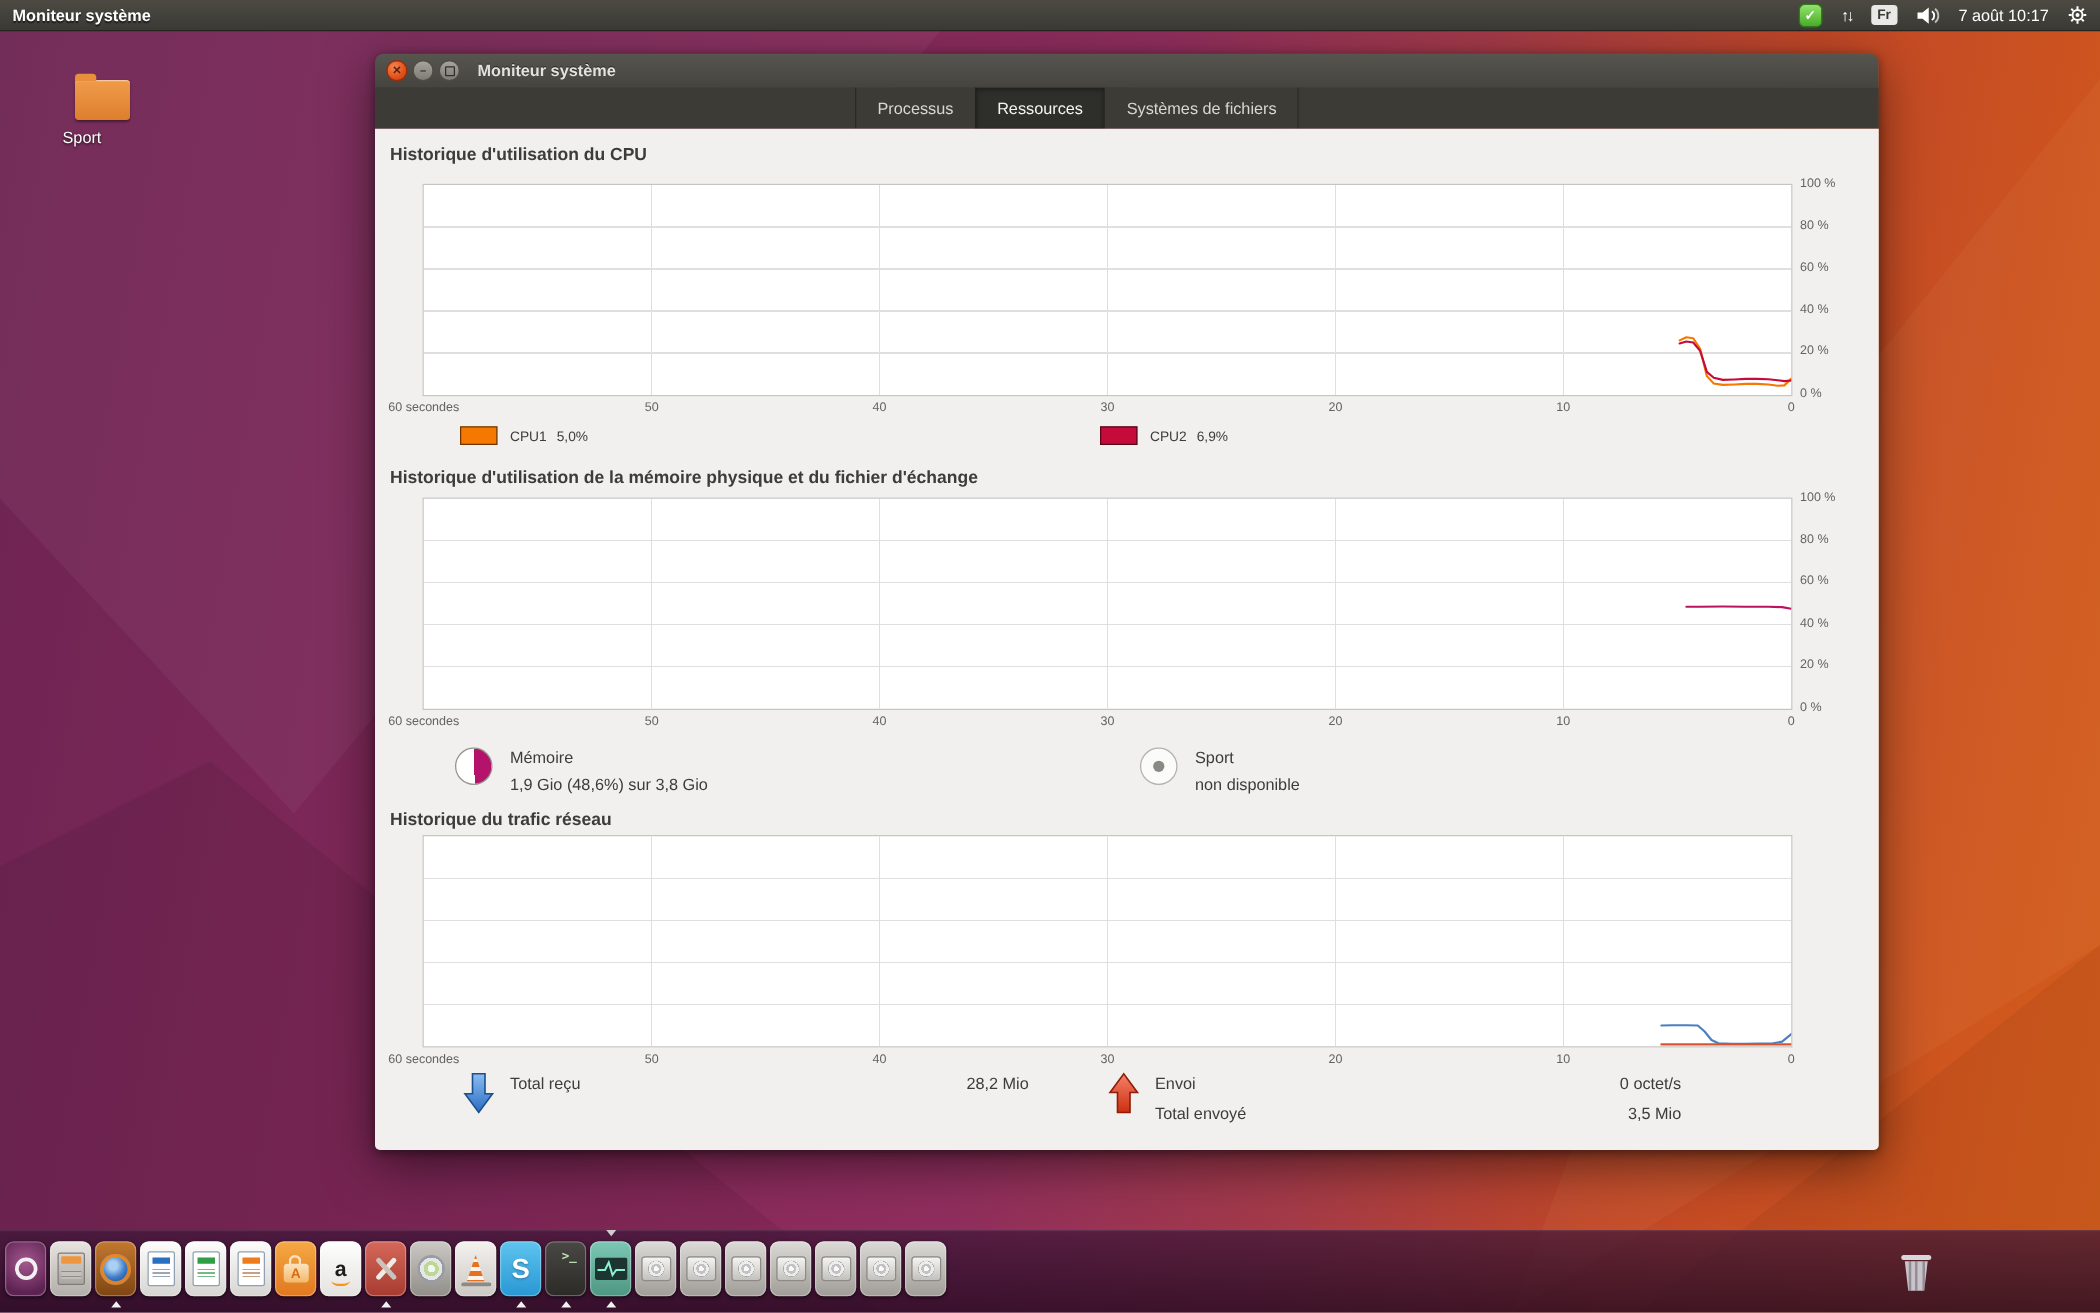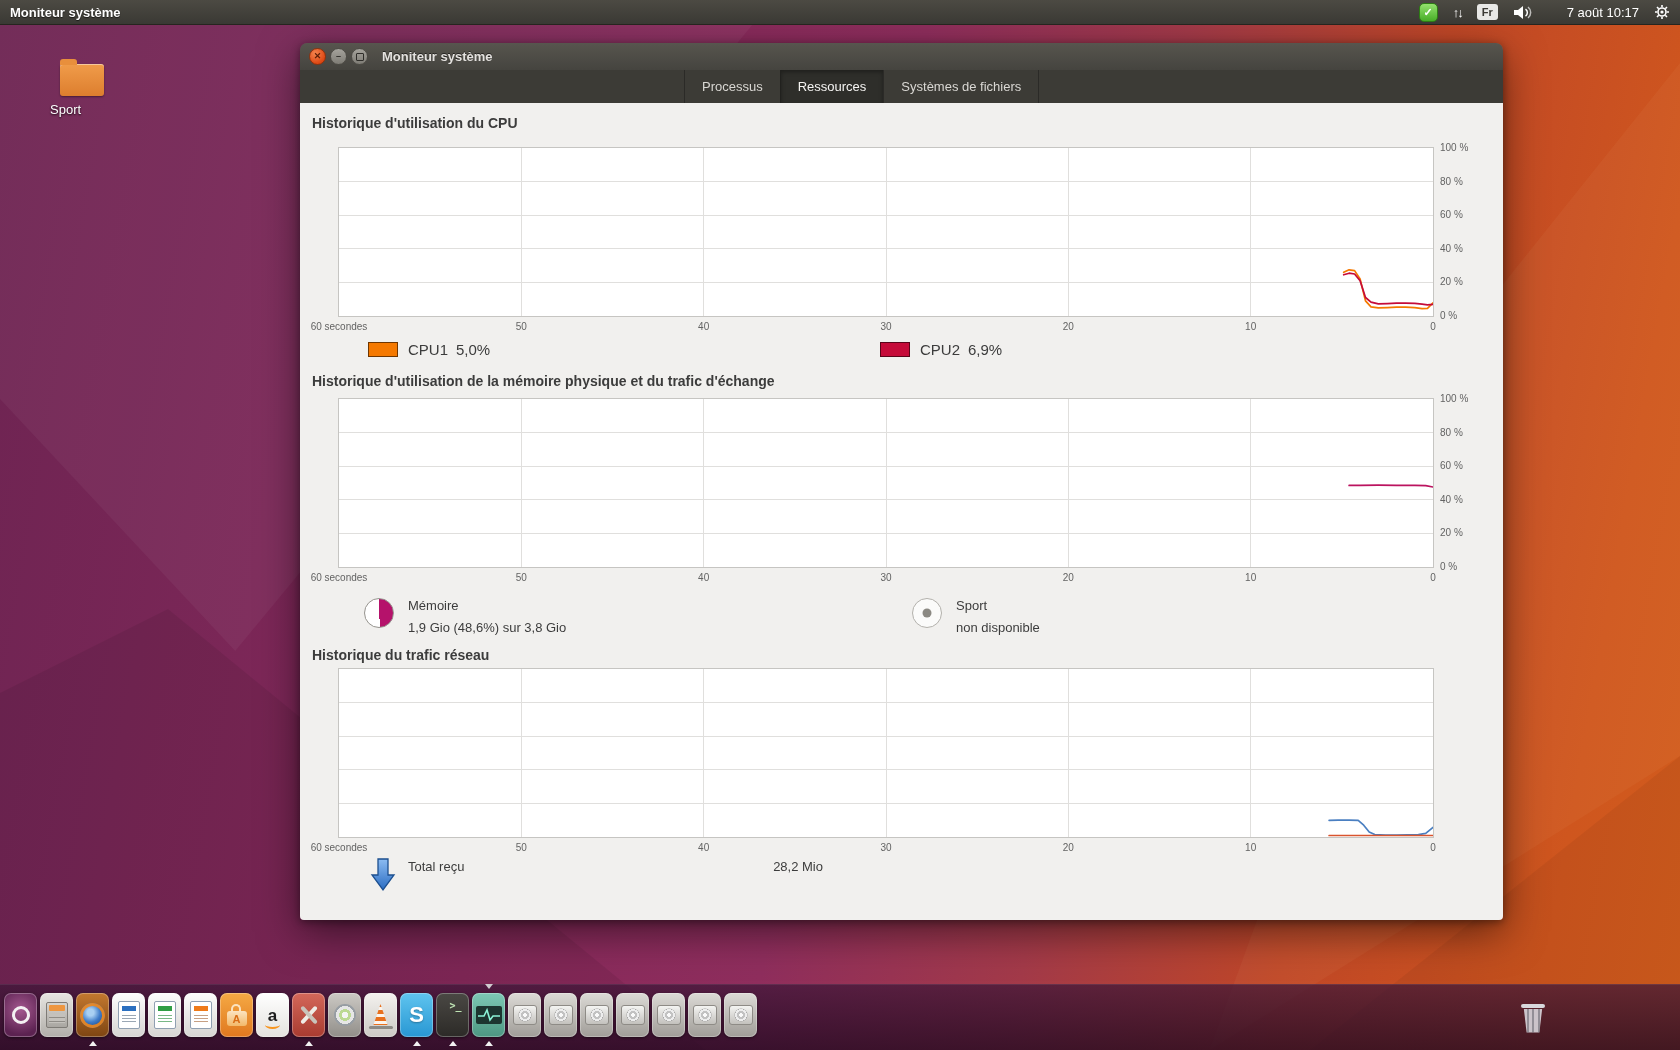--- a/index.html
+++ b/index.html
@@ -16,21 +16,21 @@
   .topbar{position:absolute;left:0;top:0;width:1680px;height:24px;z-index:40;
     background:linear-gradient(#4c4a43,#3a3934);border-bottom:1px solid #26251f;
     display:flex;align-items:center;color:#fff;font-size:13px;}
   .app-title{margin-left:10px;font-weight:bold;text-shadow:0 1px 1px rgba(0,0,0,.6);}
   .tray{margin-left:auto;display:flex;align-items:center;gap:15px;margin-right:10px;}
   .skype-badge{width:17px;height:17px;border-radius:5px;background:linear-gradient(#94e26e,#47ad27);
     border:1px solid #2e7d15;color:#fff;font-size:11px;font-weight:bold;display:flex;align-items:center;justify-content:center;}
   .updown{font-size:13px;letter-spacing:-2px;font-weight:bold;}
   .kbd{width:21px;height:16px;background:#e8e8e6;color:#3a3934;border-radius:3px;
     font-size:11px;font-weight:bold;display:flex;align-items:center;justify-content:center;}
-  .clock{white-space:nowrap;margin-left:20px;}
+  .clock{white-space:nowrap;}
   
   .dicon{position:absolute;left:50px;top:58px;width:64px;text-align:left;z-index:5;cursor:default;}
   .folder{width:44px;height:32px;margin:6px auto 0;border-radius:3px;position:relative;
     background:linear-gradient(#f09c4a,#dd7e2e);box-shadow:inset 0 1px 0 rgba(255,255,255,.45),0 1px 2px rgba(0,0,0,.4);}
   .folder::before{content:"";position:absolute;left:0;top:-5px;width:17px;height:6px;border-radius:3px 3px 0 0;
     background:#e88f3c;}
   .dicon-label{margin-top:6px;font-size:13px;color:#fff;text-shadow:0 1px 2px rgba(0,0,0,.85);}
   
   .window{position:absolute;left:300px;top:43px;width:1203px;height:877px;z-index:10;
     border-radius:7px 7px 4px 4px;box-shadow:0 12px 40px rgba(0,0,0,.5),0 2px 8px rgba(0,0,0,.4);}
@@ -50,21 +50,21 @@
   .tab:last-child{border-right:1px solid rgba(0,0,0,.28);}
   .tab.active{background:rgba(0,0,0,.22);box-shadow:inset 0 2px 4px rgba(0,0,0,.35);color:#f5f4f2;}
   .content{position:absolute;left:0;top:60px;right:0;bottom:0;background:#f1f0ee;border-radius:0 0 4px 4px;}
   .sec-header{position:absolute;left:12px;font-size:14px;font-weight:bold;color:#3c3c3c;white-space:nowrap;}
   .plot{position:absolute;left:38px;width:1094px;height:168px;background:#fff;border:1px solid #c6c5c2;}
   .ylabels{position:absolute;left:1140px;width:60px;height:170px;font-size:10px;color:#636363;}
   .ylabels span{position:absolute;left:0;transform:translateY(-50%);white-space:nowrap;}
   .xlabels{position:absolute;left:39px;width:1094px;height:14px;font-size:10px;color:#636363;}
   .xlabels span{position:absolute;transform:translateX(-50%);white-space:nowrap;}
   .legend{position:absolute;left:0;right:0;height:22px;}
-  .leg-item{position:absolute;display:flex;align-items:center;font-size:15px;color:#3c3c3c;}
+  .leg-item{position:absolute;display:flex;align-items:flex-end;font-size:11px;color:#3c3c3c;}
   .swatch{width:30px;height:15px;border:1px solid rgba(0,0,0,.55);margin-right:10px;box-sizing:border-box;}
   .leg-value{margin-left:8px;}
   .mleg{position:absolute;display:flex;font-size:13px;color:#3c3c3c;justify-content:space-between;}
   .pie{width:30px;height:30px;border-radius:50%;border:1px solid #96948e;margin-top:3px;box-sizing:border-box;}
   .swapdot{width:30px;height:30px;border-radius:50%;border:1px solid #b3b1ac;background:#fbfbfa;margin-top:3px;
     box-sizing:border-box;position:relative;}
   .swapdot::after{content:"";position:absolute;left:50%;top:50%;transform:translate(-50%,-50%);
     width:9px;height:9px;border-radius:50%;background:#8b8983;}
   .mleg-text{margin-left:14px;line-height:22px;}
   .nleg{position:absolute;font-size:13px;color:#3c3c3c;}
@@ -234,21 +234,21 @@
         <span>CPU1</span>
         <span class="leg-value">5,0%</span>
       </div>
       <div class="leg-item" style="left:580px">
         <span class="swatch" style="background: rgb(197, 11, 57);"></span>
         <span>CPU2</span>
         <span class="leg-value">6,9%</span>
       </div>
     </div>
 
-    <div class="sec-header" style="top:270px">Historique d'utilisation de la mémoire physique et du trafic d'échange</div>
+    <div class="sec-header" style="top:270px">Historique d'utilisation de la mémoire physique et du fichier d'échange</div>
     <div class="plot" style="top:295px"><svg width="1094" height="168">
           <line x1="0" x2="1094" y1="33.6" y2="33.6" stroke="#e0dfdd" shape-rendering="crispEdges"></line>
           <line x1="0" x2="1094" y1="67.2" y2="67.2" stroke="#e0dfdd" shape-rendering="crispEdges"></line>
           <line x1="0" x2="1094" y1="100.8" y2="100.8" stroke="#e0dfdd" shape-rendering="crispEdges"></line>
           <line x1="0" x2="1094" y1="134.4" y2="134.4" stroke="#e0dfdd" shape-rendering="crispEdges"></line>
           <line x1="182.33333333333334" x2="182.33333333333334" y1="0" y2="168" stroke="#e0dfdd" shape-rendering="crispEdges"></line>
           <line x1="364.6666666666667" x2="364.6666666666667" y1="0" y2="168" stroke="#e0dfdd" shape-rendering="crispEdges"></line>
           <line x1="547" x2="547" y1="0" y2="168" stroke="#e0dfdd" shape-rendering="crispEdges"></line>
           <line x1="729.3333333333334" x2="729.3333333333334" y1="0" y2="168" stroke="#e0dfdd" shape-rendering="crispEdges"></line>
           <line x1="911.6666666666666" x2="911.6666666666666" y1="0" y2="168" stroke="#e0dfdd" shape-rendering="crispEdges"></line>
@@ -319,20 +319,41 @@
           </linearGradient>
             </defs>
           <path d="M8 2 h10 v16 h6 L13 33 2 18 h6 z" fill="url(#gDown)" stroke="#1c4f8f" stroke-width="1.3"></path>
         </svg>
       </span>
       <div class="nrow">
         <span>Total reçu</span>
         <span>28,2 Mio</span>
       </div>
     </div>
+    <div class="nleg" style="left:580px;top:752px;width:465px">
+      <span class="arr">
+        <svg width="26" height="36" viewBox="0 0 26 36">
+          <defs>
+              <linearGradient id="gUp" x1="0" y1="0" x2="0" y2="1">
+            <stop offset="0" stop-color="#f5826a"></stop>
+                <stop offset="1" stop-color="#cc2f10"></stop>
+          </linearGradient>
+            </defs>
+          <path d="M8 33 h10 V17 h6 L13 2 2 17 h6 z" fill="url(#gUp)" stroke="#8f1d08" stroke-width="1.3"></path>
+        </svg>
+      </span>
+      <div class="nrow">
+        <span>Envoi</span>
+        <span>0 octet/s</span>
+      </div>
+      <div class="nrow">
+        <span>Total envoyé</span>
+        <span>3,5 Mio</span>
+      </div>
+    </div>
   </div>
 </div>
 
 <div class="dock">
   <div class="dock-items">
       <div class="slot">
         <div class="tile k-dash">
           <span class="g-ring"></span>
         </div>
       </div>

